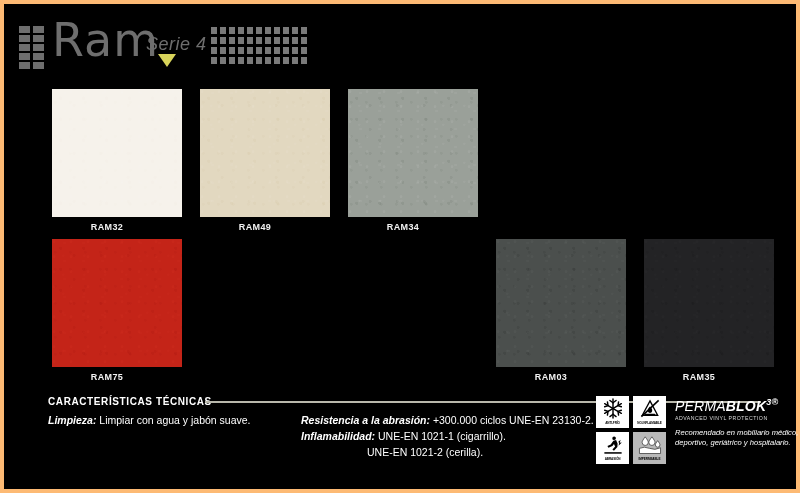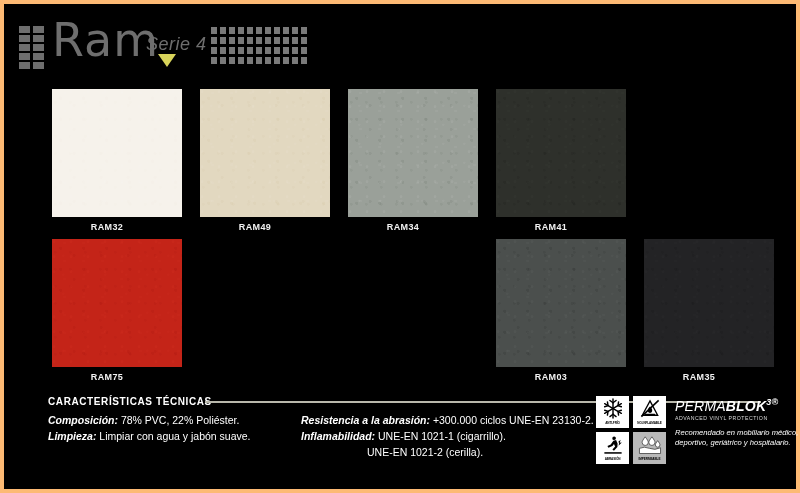--- a/index.html
+++ b/index.html
@@ -199,24 +199,20 @@
         <div class="chip-label">RAM32</div>
       </div>
       <div class="cell" style="left:196px">
         <div class="chip" style="background: rgb(226, 216, 192);"></div>
         <div class="chip-label">RAM49</div>
       </div>
       <div class="cell" style="left:344px">
         <div class="chip" style="background: rgb(154, 160, 153);"></div>
         <div class="chip-label">RAM34</div>
       </div>
-      <div class="cell" style="left:492px">
-        <div class="chip" style="background: rgb(46, 48, 43);"></div>
-        <div class="chip-label">RAM41</div>
-      </div>
     </div>
 
     <div class="row">
       <div class="cell" style="left:48px">
         <div class="chip" style="background: rgb(196, 36, 24);"></div>
         <div class="chip-label">RAM75</div>
       </div>
       <div class="cell" style="left:492px">
         <div class="chip" style="background: rgb(75, 79, 77);"></div>
         <div class="chip-label">RAM03</div>
@@ -227,23 +223,20 @@
       </div>
     </div>
 
   </div>
 
   <div class="specs">
     <div class="spec-head">CARACTERÍSTICAS TÉCNICAS</div>
     <div class="spec-rule"></div>
 
     <div class="col-a">
-      <div class="spec-line">
-        <span class="k">Composición:</span><span> 78% PVC, 22% Poliéster.</span>
-      </div>
       <div class="spec-line">
         <span class="k">Limpieza:</span><span> Limpiar con agua y jabón suave.</span>
       </div>
     </div>
 
     <div class="col-b">
       <div class="spec-line">
         <span class="k">Resistencia a la abrasión:</span><span> +300.000 ciclos UNE-EN 23130-2.</span>
       </div>
       <div class="spec-line">

